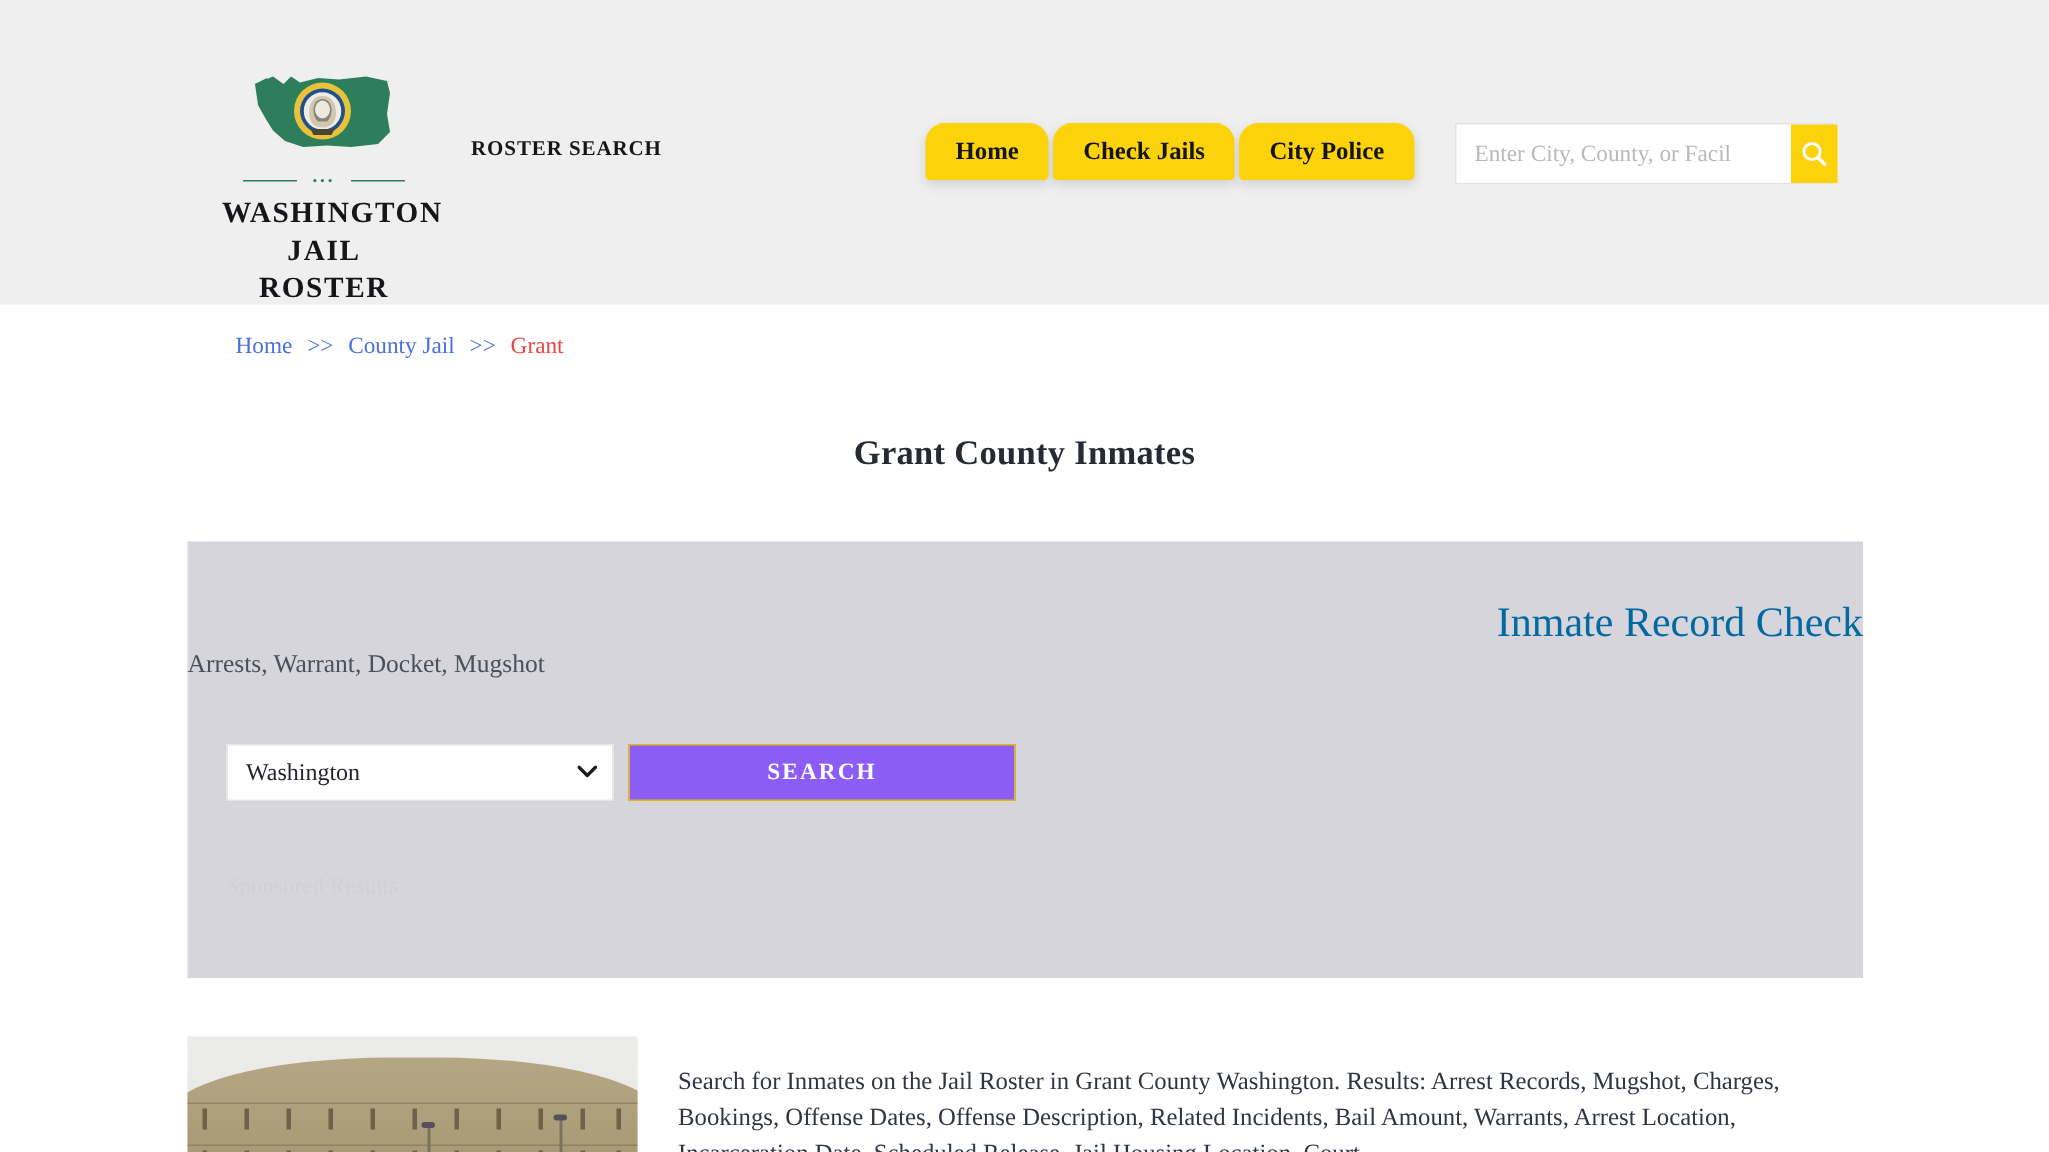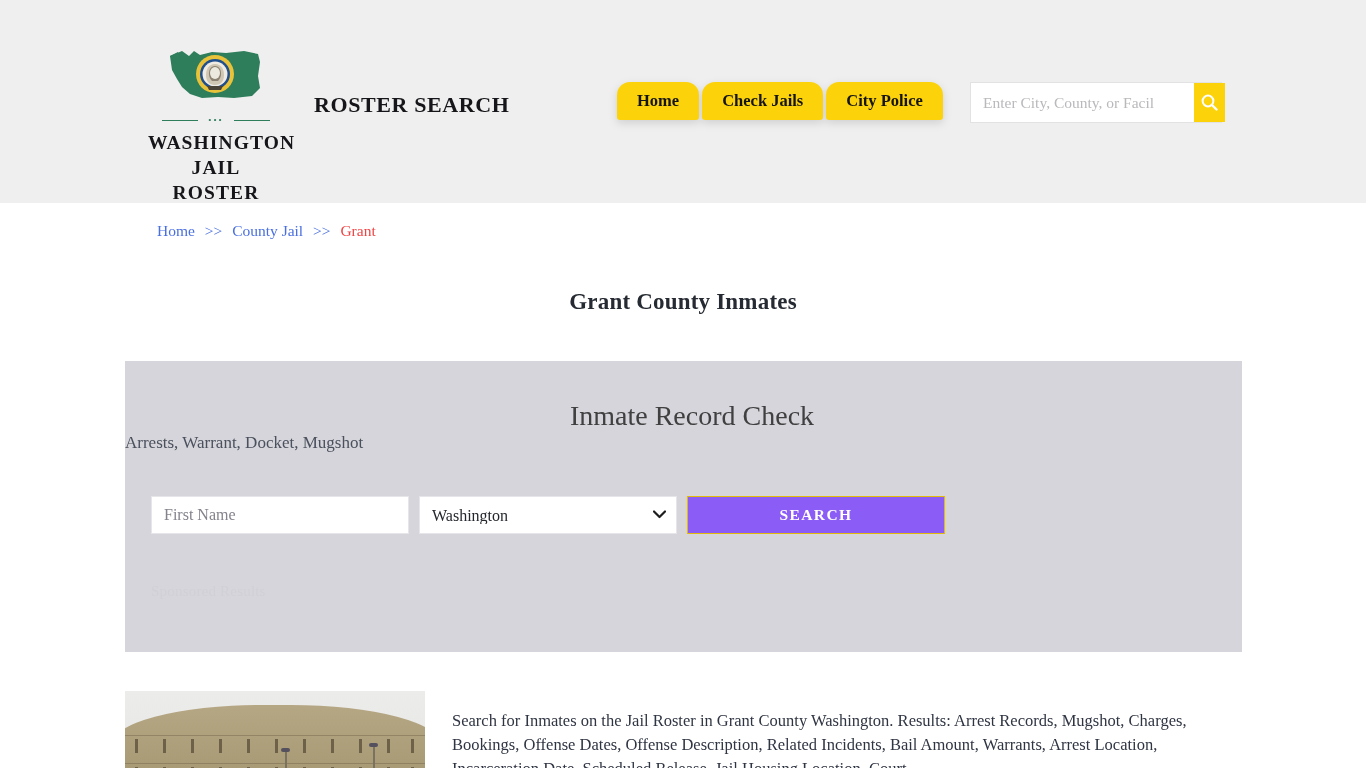--- a/index.html
+++ b/index.html
@@ -65,21 +65,21 @@
     font-size: 19.5px;
     letter-spacing: 1.1px;
     line-height: 25px;
   }
   .roster-search {
     position: absolute;
     left: 314px;
     top: 92px;
     font-family: "Liberation Serif", serif;
     font-weight: bold;
-    font-size: 22px;
+    font-size: 14px;
     letter-spacing: 0.6px;
     color: #16161a;
   }
 
   
   .nav {
     position: absolute;
     left: 617px;
     top: 82px;
     height: 42px;
@@ -177,24 +177,24 @@
     left: 125px;
     top: 361px;
     width: 1117px;
     height: 291px;
     background: #d5d5db;
   }
   .panel-title {
     position: absolute;
     left: 17px; right: 0;
     top: 38px;
-    text-align: center;
+    text-align: right;
     font-family: "Liberation Serif", serif;
     font-size: 28px;
-    color: #404040;
+    color: #0369a1;
     line-height: 34px;
   }
   .panel-sub {
     position: absolute;
     left: 0; right: 0;
     top: 71px;
     font-family: "Liberation Serif", serif;
     font-size: 17px;
     color: #4a505c;
     line-height: 22px;
@@ -393,21 +393,20 @@
   <span class="current">Grant</span>
 </div>
 
 <h1 class="page-title">Grant County Inmates</h1>
 
 <div class="panel">
   <div class="panel-title">Inmate Record Check</div>
   <div class="panel-sub">Arrests, Warrant, Docket, Mugshot</div>
 
   <div class="form-row">
-    <input class="fld first" type="text" placeholder="First Name" style="">
     <div class="select-wrap">
       <select>
         <option>Washington</option>
       </select>
       <svg class="select-chev" width="13" height="9" viewBox="0 0 13 9" xmlns="http://www.w3.org/2000/svg">
         <path d="M1 1.5 L6.5 7 L12 1.5" fill="none" stroke="#1d1d1d" stroke-width="2.2" stroke-linecap="round" stroke-linejoin="round"></path>
       </svg>
     </div>
     <button class="search-btn">SEARCH</button>
   </div>

